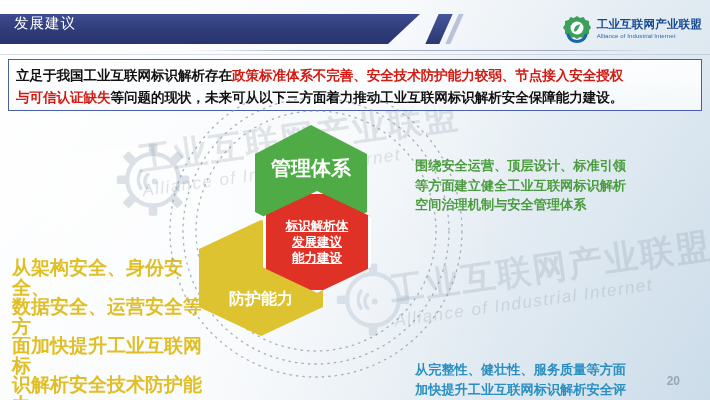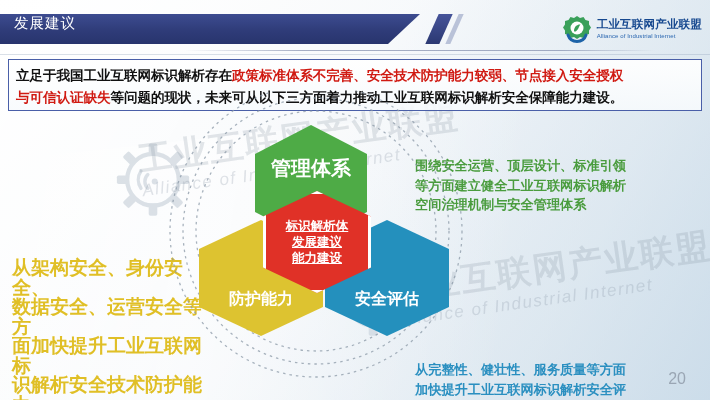--- a/index.html
+++ b/index.html
@@ -141,22 +141,22 @@
   .callout-br{
     left:415px;top:320px;width:290px;
     color:#2a8fc0;font-size:13.2px;line-height:19.5px;margin-top:40px;
   }
   .callout-l{
     left:12px;top:258px;width:200px;
     color:#e0bf26;font-size:19px;line-height:19.5px;
   }
 
   .pagenum{
-    position:absolute;right:24px;bottom:12px;
-    color:#9aa6b4;font-size:16px;
+    position:absolute;right:30px;bottom:12px;
+    color:#9aa6b4;font-size:12px;font-weight:bold;
   }
 </style>
 </head>
 <body>
 
 <div class="slide">
   <div class="sheen"></div>
   <div class="sheen2"></div>
 
   <div class="wm wm-gear">
@@ -255,21 +255,20 @@
     <svg class="arcs" viewBox="0 0 390 300">
       <g fill="none" stroke="#8c9aa8" stroke-width="1.3" stroke-dasharray="2.5 4" opacity=".75">
         <circle cx="193" cy="140" r="120"></circle>
         <circle cx="193" cy="140" r="133"></circle>
         <circle cx="193" cy="140" r="146"></circle>
       </g>
     </svg>
 
     <div class="hex hex-top">管理体系</div>
     <div class="hex hex-left">防护能力</div>
-    <div class="hex hex-right">安全评估</div>
 
     <div class="hex hex-center">
       <div>
         <span>标识解析体</span>
         <span>发展建议</span>
         <span>能力建设</span>
       </div>
     </div>
   </div>
 

